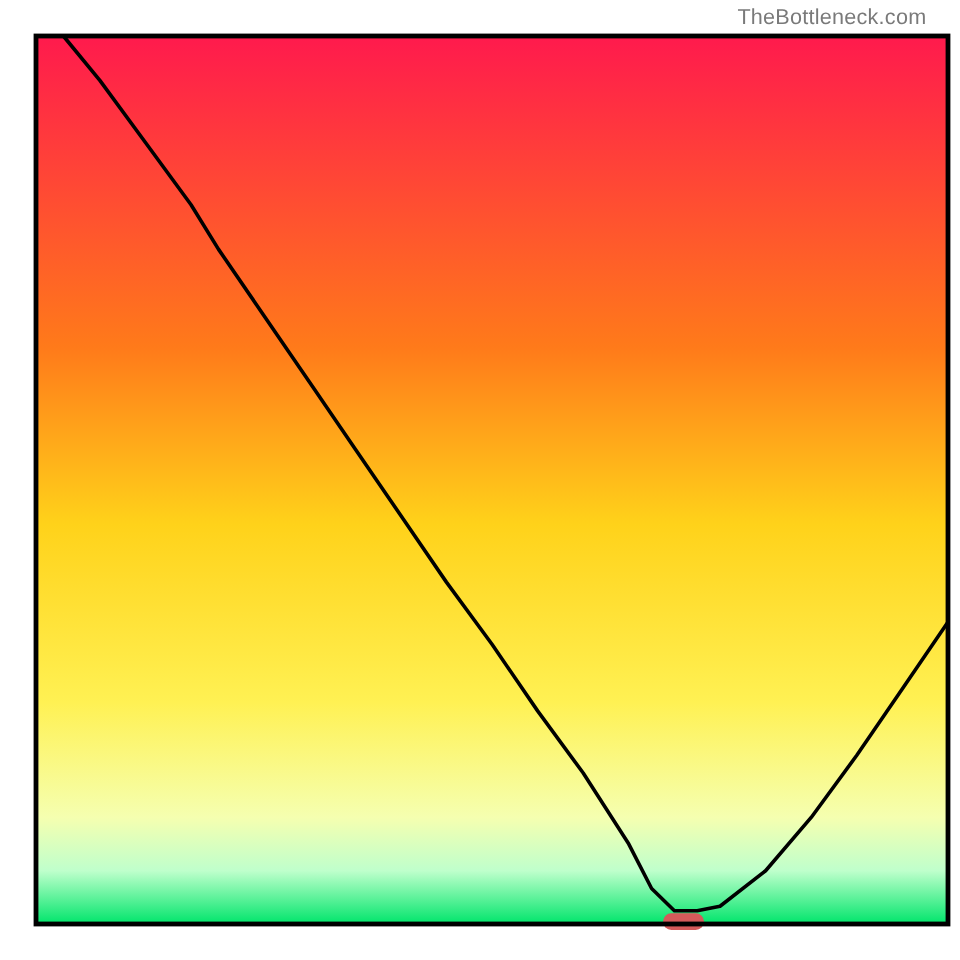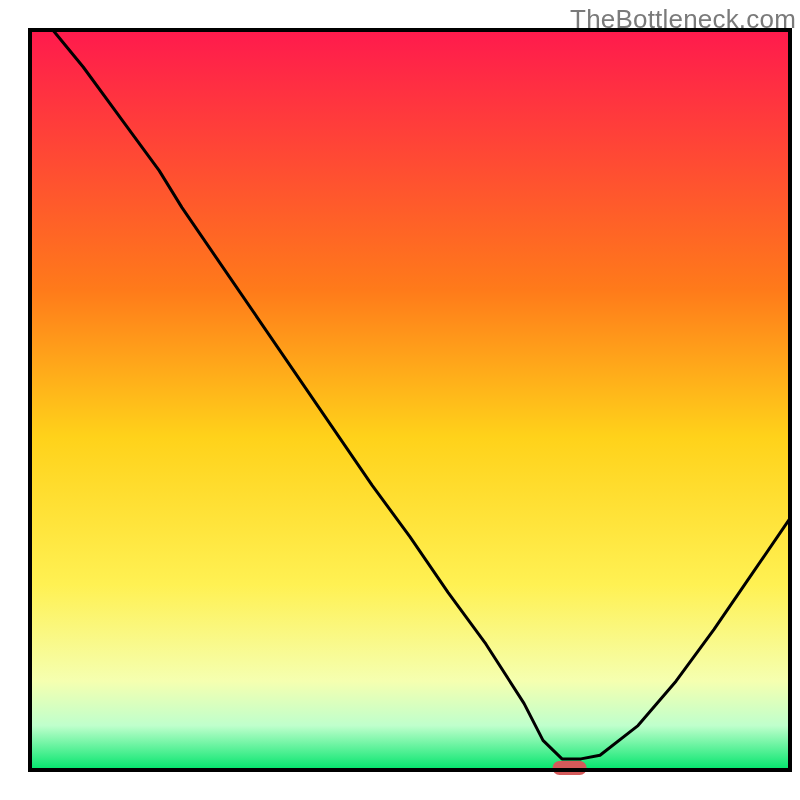--- a/index.html
+++ b/index.html
@@ -11,22 +11,22 @@
     font-family: Arial, Helvetica, sans-serif;
   }
   .chart-container {
     position: relative;
     width: 800px;
     height: 800px;
   }
   .watermark {
     position: absolute;
     top: 4px;
-    right: 4px;
-    font-size: 26px;
+    right: 28px;
+    font-size: 18px;
     color: #7a7a7a;
     letter-spacing: 0.2px;
     z-index: 20;
   }
   svg {
     display: block;
   }
 </style>
 </head>
 <body>

